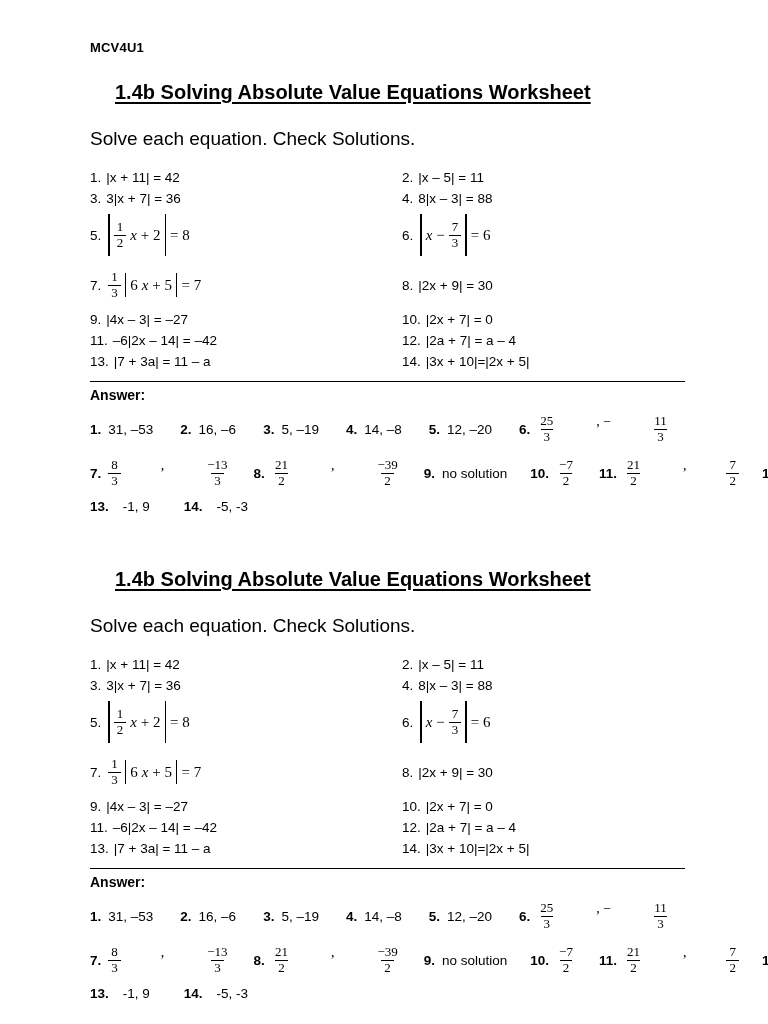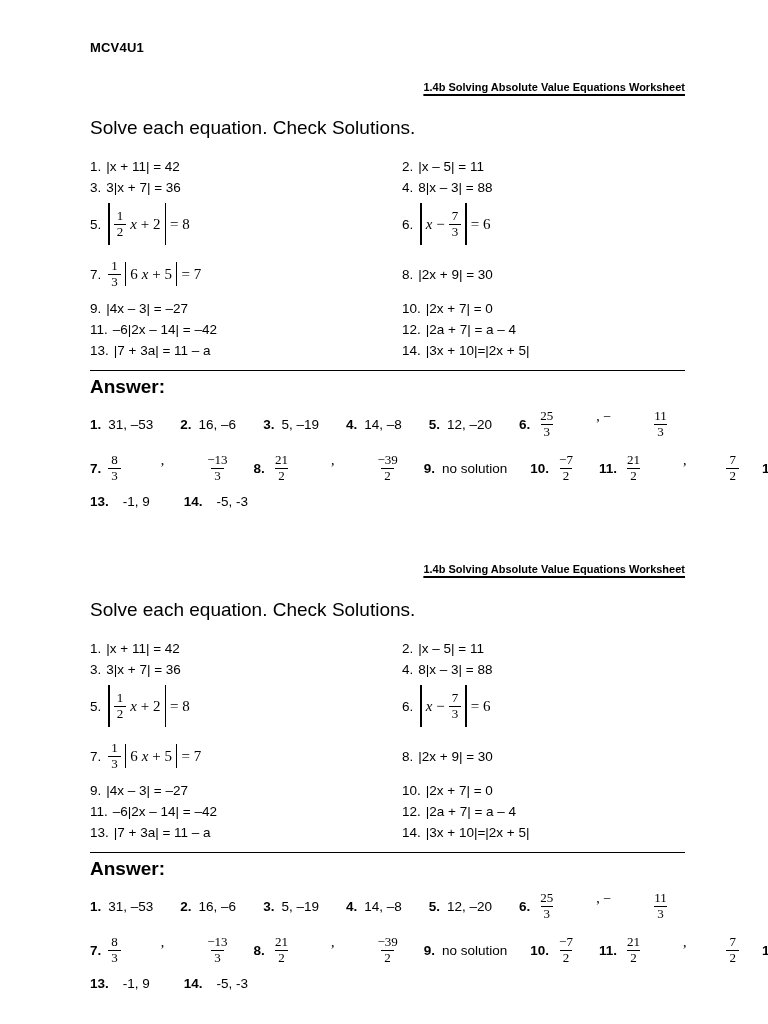--- a/index.html
+++ b/index.html
@@ -5,22 +5,22 @@
   html,body{margin:0;padding:0;background:#fff;}
   .page{
     width:768px;height:1024px;background:#ffffff;color:#000;
     font-family:"Liberation Sans",sans-serif;
     box-sizing:border-box;padding:40px 83px 0 90px;overflow:hidden;
   }
   .course{font-size:13px;font-weight:bold;letter-spacing:.2px;}
   .sheet{margin:0;}
   .sheet-2{margin-top:52px;}
   .title{
-    margin:26px 0 12px;padding-left:25px;text-align:right;
-    font-size:11px;font-weight:bold;
+    margin:26px 0 12px;padding-left:25px;text-align:left;
+    font-size:20px;font-weight:bold;
     text-decoration:underline;text-underline-offset:3px;text-decoration-thickness:1.5px;
   }
   .instr{margin:24px 0 0;font-size:19px;}
   .qgrid{margin-top:17px;display:grid;grid-template-columns:312px auto;}
   .q{display:flex;align-items:center;font-size:13.5px;white-space:nowrap;}
   .h21{height:21px;}
   .h52{height:52px;}
   .h48{height:48px;}
   .qn{margin-right:5px;}
   .eq{display:inline-flex;align-items:center;font-family:"Liberation Serif",serif;font-size:15px;}
@@ -29,21 +29,21 @@
   .bar{display:inline-block;width:1.4px;background:#000;}
   .b42{height:42px;}
   .b24{height:24px;}
   .frac{
     display:inline-flex;flex-direction:column;align-items:center;
     font-family:"Liberation Serif",serif;font-size:13px;line-height:1.15;font-style:normal;
   }
   .frac .nu{padding:0 3px;}
   .frac .de{padding:0 3px;border-top:1px solid #000;}
   .divider{border-top:1px solid #000;margin-top:9px;}
-  .ans-label{margin-top:5px;font-size:19px;font-weight:bold;}
+  .ans-label{margin-top:5px;font-size:14px;font-weight:bold;}
   .ans-row{display:flex;align-items:center;font-size:13.5px;}
   .row1{margin-top:5px;height:42px;gap:27px;}
   .row2{margin-top:2px;height:42px;gap:23px;}
   .row3{margin-top:2px;height:20px;gap:34px;}
   .ans{display:inline-flex;align-items:center;white-space:nowrap;}
   .ans .an{font-weight:bold;margin-right:7px;}
   .ans .wide{margin-right:14px;}
   .fr-group{display:inline-flex;font-family:"Liberation Serif",serif;font-size:13px;gap:36px;}
   .fr-group .sep{margin:0 4px;font-size:14px;}
 </style>

